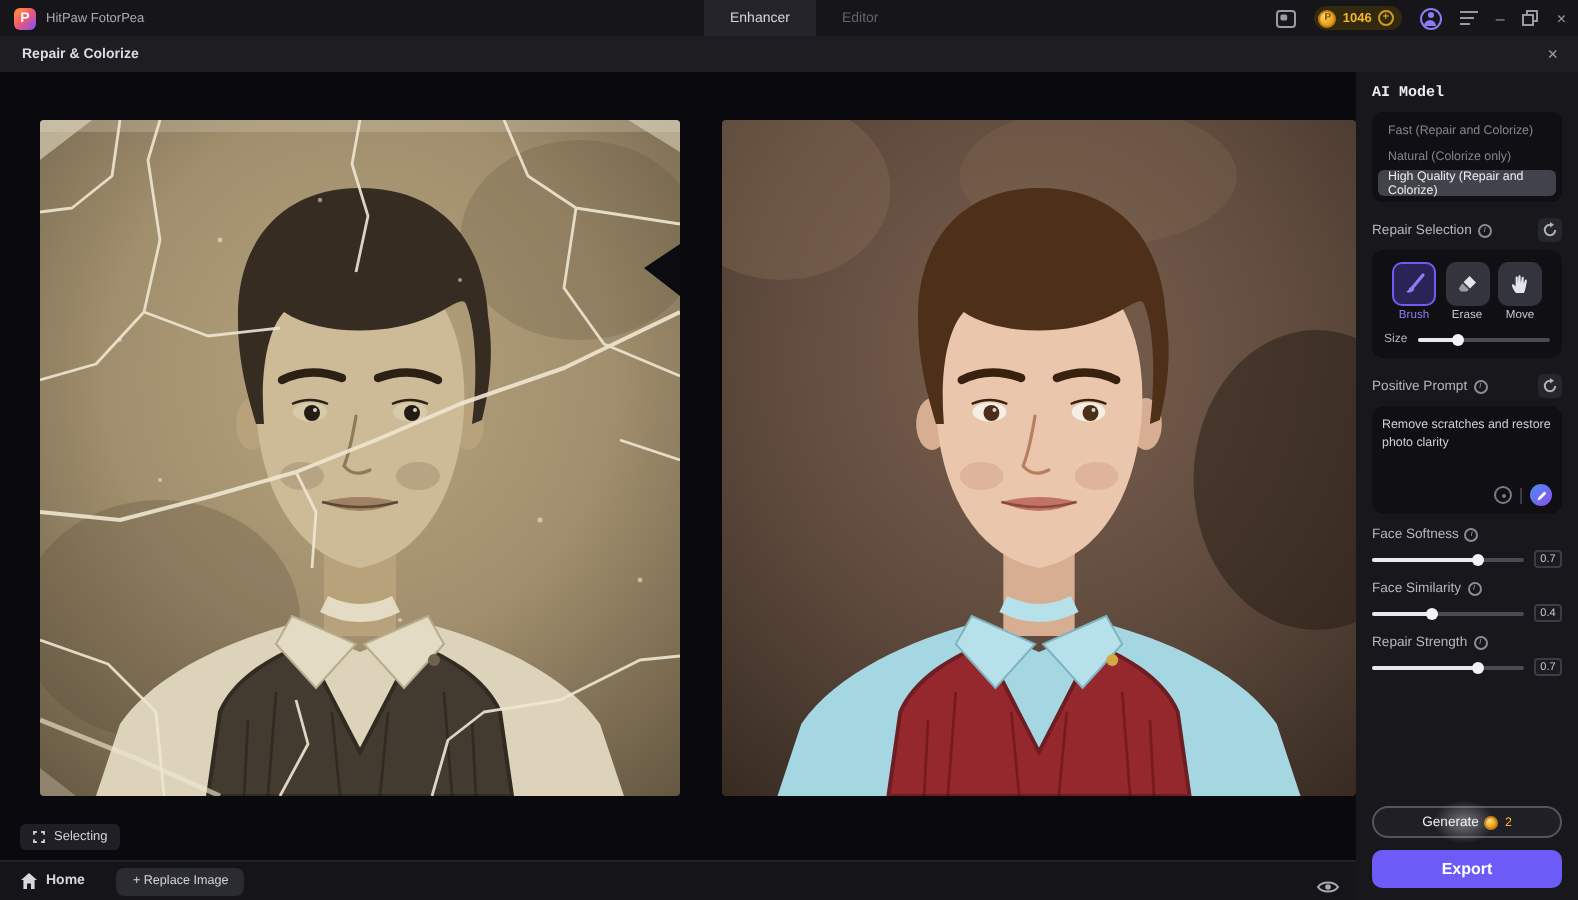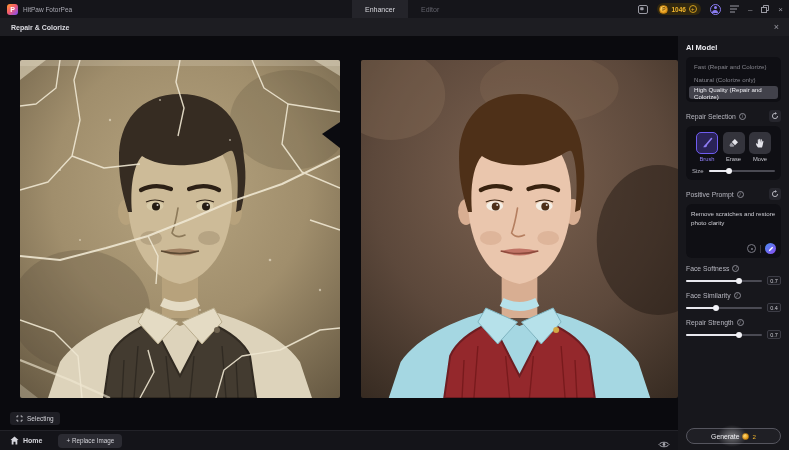--- a/index.html
+++ b/index.html
@@ -56,21 +56,21 @@
     --shirt:#a5d7e2; --collar:#b6e1ea; --collarline:#7fb3bf;
     --vest:#94282c; --vestline:#6e1d22; --knit:rgba(70,0,0,.35); --pin:#d3a945; --shade:rgba(150,80,40,.14);
   }
   .sel-badge { position:absolute; left:10px; top:376px; height:13px; padding:0 6px;
     background:#1f1f25; border-radius:3px; display:flex; align-items:center; gap:4px; }
   .sel-badge span { font-size:6.5px; color:#d2d2d8; }
 
   
   .sidebar { position:absolute; left:678px; top:36px; width:111px; height:414px;
     background:#17171c; padding:7px 8px 6px 8px; display:flex; flex-direction:column; }
-  .sb-title { font-size:7.5px; font-weight:bold; color:#ececf1; margin-bottom:5px; }
+  .sb-title { font-size:7.5px; font-weight:bold; color:#ececf1; margin-bottom:5px;font-family:Liberation Mono, monospace; }
   .model-box { background:#0f0f14; border-radius:5px; padding:3px; }
   .model-opt { height:13px; display:flex; align-items:center; padding:0 5px;
     font-size:6.2px; color:#85858d; border-radius:3px; }
   .model-opt.selected { background:#42424b; color:#ededf2; }
   .sect-row { margin-top:8px; display:flex; align-items:center; justify-content:space-between; }
   .sect-label { font-size:6.8px; color:#b6b6bf; display:flex; align-items:center; gap:3px; }
   .info { width:7px; height:7px; border:0.8px solid #8b8b94; border-radius:50%;
     font-size:4.8px; color:#8b8b94; display:flex; align-items:center; justify-content:center; font-style:italic; }
   .reset-btn { width:12px; height:12px; background:#26262d; border-radius:3px;
     display:flex; align-items:center; justify-content:center; }
@@ -397,20 +397,23 @@
         <div class="valbox">0.7</div>
       </div>
     </div>
 
     <div class="sb-bottom">
       <div class="gen-btn">
         <span class="gen-label">Generate</span>
         <span class="gen-coin"></span>
         <span class="gen-cost">2</span>
       </div>
+      <div class="export-btn">
+        <span class="export-label">Export</span>
+      </div>
     </div>
   </div>
 
   <div class="bottombar">
     <div class="home">
       <svg width="9" height="9" viewBox="0 0 9 9">
           <path d="M4.5,0.5 L8.5,4 H7.3 V8.5 H5.5 V5.8 H3.5 V8.5 H1.7 V4 H0.5 Z" fill="#d6d6dc"></path>
         </svg>
       <span>Home</span>
     </div>

